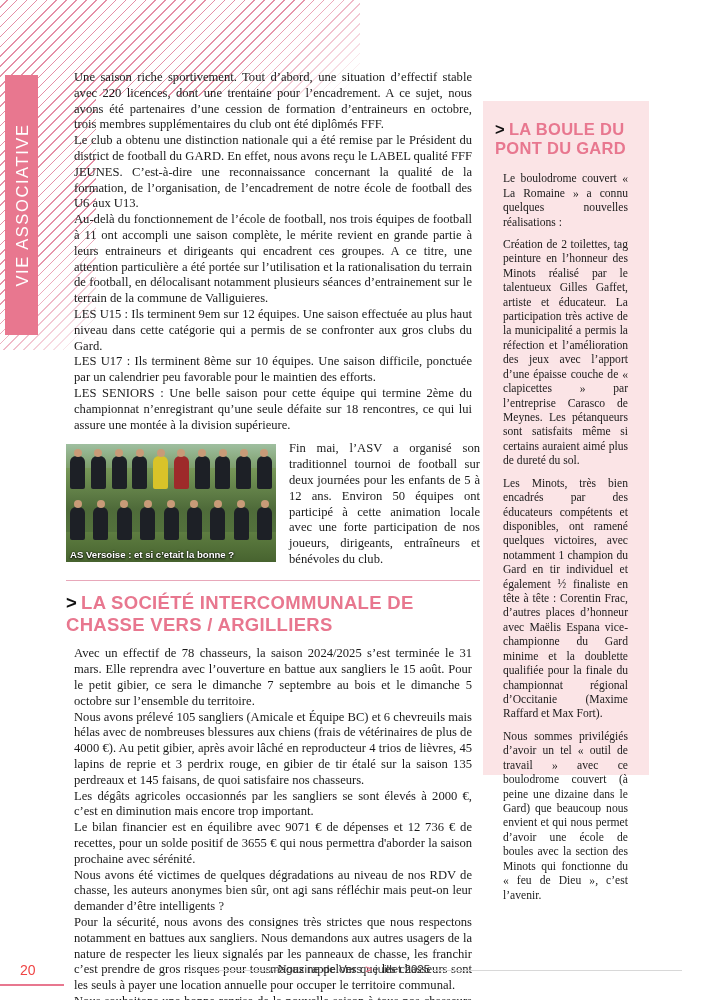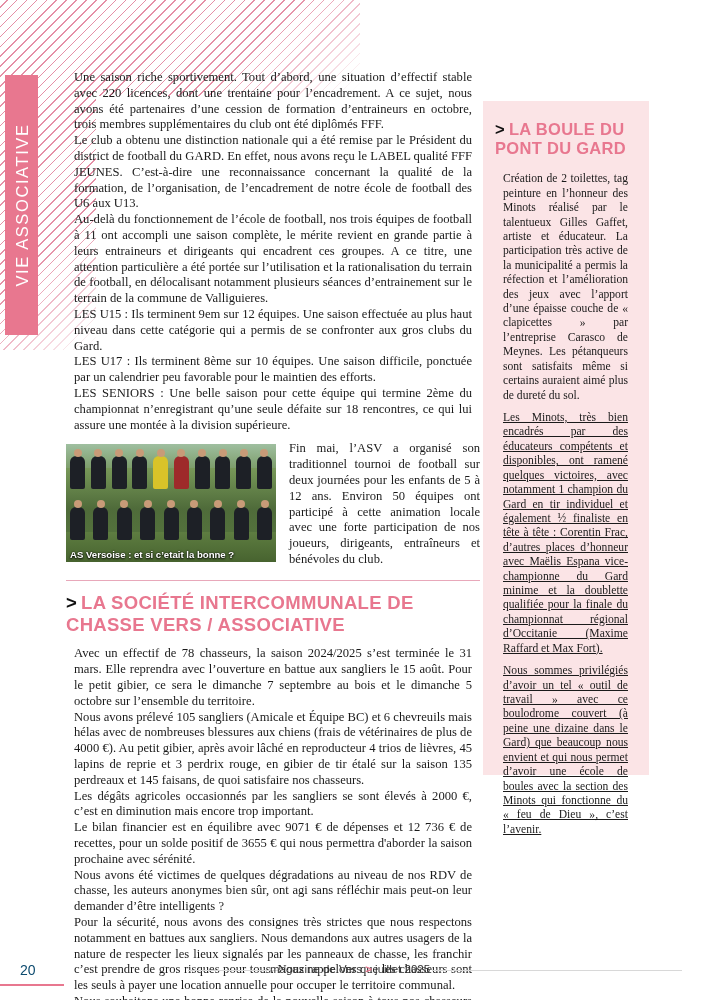--- a/index.html
+++ b/index.html
@@ -206,30 +206,30 @@
   .side-box h2.sec-head {
     font-size: 16.5px;
     line-height: 1.16;
     margin-bottom: 14px;
   }
   .side-box p.body {
     font-size: 11.6px;
     line-height: 1.245;
   }
   .side-box p.body + p.body { margin-top: 10px; }
-  .side-box p.tight + p.tight { margin-top: 0; text-decoration: underline; }
+  .side-box p.tight + p.tight { margin-top: 0; }
 
   
   .footer-num {
     position: absolute;
     left: 20px;
     top: 962px;
     font-family: "Liberation Sans", sans-serif;
     font-size: 14px;
-    color: #0c4a6e;
+    color: #ef4444;
   }
   .footer-rule {
     position: absolute;
     left: 0px;
     top: 984px;
     width: 64px;
     height: 1.5px;
     background: #e8778f;
   }
   .footer-center {
@@ -309,36 +309,37 @@
           </div>
         </div>
         <div class="cap">AS Versoise : et si c’etait la bonne ?</div>
       </div>
       <p class="wrapped">Fin mai, l’ASV a organisé son traditionnel tournoi de football sur deux journées pour les enfants de 5 à 12 ans.  Environ 50 équipes ont participé à cette animation locale avec une forte participation de nos joueurs, dirigeants, entraîneurs et bénévoles du club.</p>
     </div>
 
     <div class="rule"></div>
 
     <h2 class="sec-head">
-      <span class="chev">&gt;</span><span>LA SOCIÉTÉ INTERCOMMUNALE DE CHASSE VERS / ASSOCIATIVE</span>
+      <span class="chev">&gt;</span><span>LA SOCIÉTÉ INTERCOMMUNALE DE CHASSE VERS / ARGILLIERS</span>
     </h2>
 
     <p class="body" style="white-space: pre-line;">Avec un effectif de 78 chasseurs, la saison 2024/2025 s’est terminée le 31 mars. Elle reprendra avec l’ouverture en battue aux sangliers le 15 août. Pour le petit gibier, ce sera le dimanche 7 septembre au bois et le dimanche 5 octobre sur l’ensemble du territoire.
 Nous avons prélevé 105 sangliers (Amicale et Équipe BC) et 6 chevreuils mais hélas avec de nombreuses blessures aux chiens (frais de vétérinaires de plus de 4000 €). Au petit gibier, après avoir lâché en reproducteur 4 trios de lièvres, 45 lapins de reprie et 3 perdrix rouge, en gibier de tir étalé sur la saison 135 perdreaux et 145 faisans, de quoi satisfaire nos chasseurs.
 Les dégâts agricoles occasionnés par les sangliers se sont élevés à 2000 €, c’est en diminution mais encore trop important.
 Le bilan financier est en équilibre avec 9071 € de dépenses et 12 736 € de recettes, pour un solde positif de 3655 € qui nous permettra d'aborder la saison prochaine avec sérénité.
 Nous avons été victimes de quelques dégradations au niveau de nos RDV de chasse, les auteurs anonymes bien sûr, ont agi sans réfléchir mais peut-on leur demander d’être intelligents ?
 Pour la sécurité, nous avons des consignes très strictes que nous respectons notamment en battues aux sangliers. Nous demandons aux autres usagers de la nature de respecter les lieux signalés par les panneaux de chasse, les franchir c’est prendre de gros risques pour tous. Nous rappelons que les chasseurs sont les seuls à payer une location annuelle pour occuper le territoire communal.
 Nous souhaitons une bonne reprise de la nouvelle saison à tous nos chasseurs avec respect des règles de partage et de fraternité.</p>
   </div>
 
   <div class="side-box">
     <h2 class="sec-head">
       <span class="chev">&gt;</span><span>LA BOULE DU PONT DU GARD</span>
     </h2>
+    <p class="body tight">Le boulodrome couvert « La Romaine » a connu quelques nouvelles réalisations :</p>
     <p class="body tight">Création de 2 toilettes, tag peinture en l’honneur des Minots réalisé par le talentueux Gilles Gaffet, artiste et éducateur.  La participation très active de la municipalité a permis la réfection et l’amélioration des jeux avec l’apport d’une épaisse couche de « clapicettes » par l’entreprise Carasco de Meynes. Les pétanqueurs sont satisfaits même si certains auraient aimé plus de dureté du sol.</p>
     <p class="body tight">Les Minots, très bien encadrés par des éducateurs compétents et disponibles, ont ramené quelques victoires, avec notamment 1 champion du Gard en tir individuel et également ½ finaliste en tête à tête : Corentin Frac, d’autres places d’honneur avec Maëlis Espana vice-championne du Gard minime et la doublette qualifiée pour la finale du championnat régional d’Occitanie (Maxime Raffard et Max Fort).</p>
     <p class="body tight">Nous sommes privilégiés d’avoir un tel « outil de travail » avec ce boulodrome couvert (à peine une dizaine dans le Gard) que beaucoup nous envient et qui nous permet d’avoir une école de boules avec la section des Minots qui fonctionne du « feu de Dieu », c’est l’avenir.</p>
   </div>
 
   <div class="footer-num">20</div>
   <div class="footer-rule"></div>
   <div class="footer-line"></div>
   <div class="footer-line2"></div>
   <div class="footer-center"><span>magazine de Vers </span><span class="chev">&gt;</span><span> juillet 2025</span></div>

